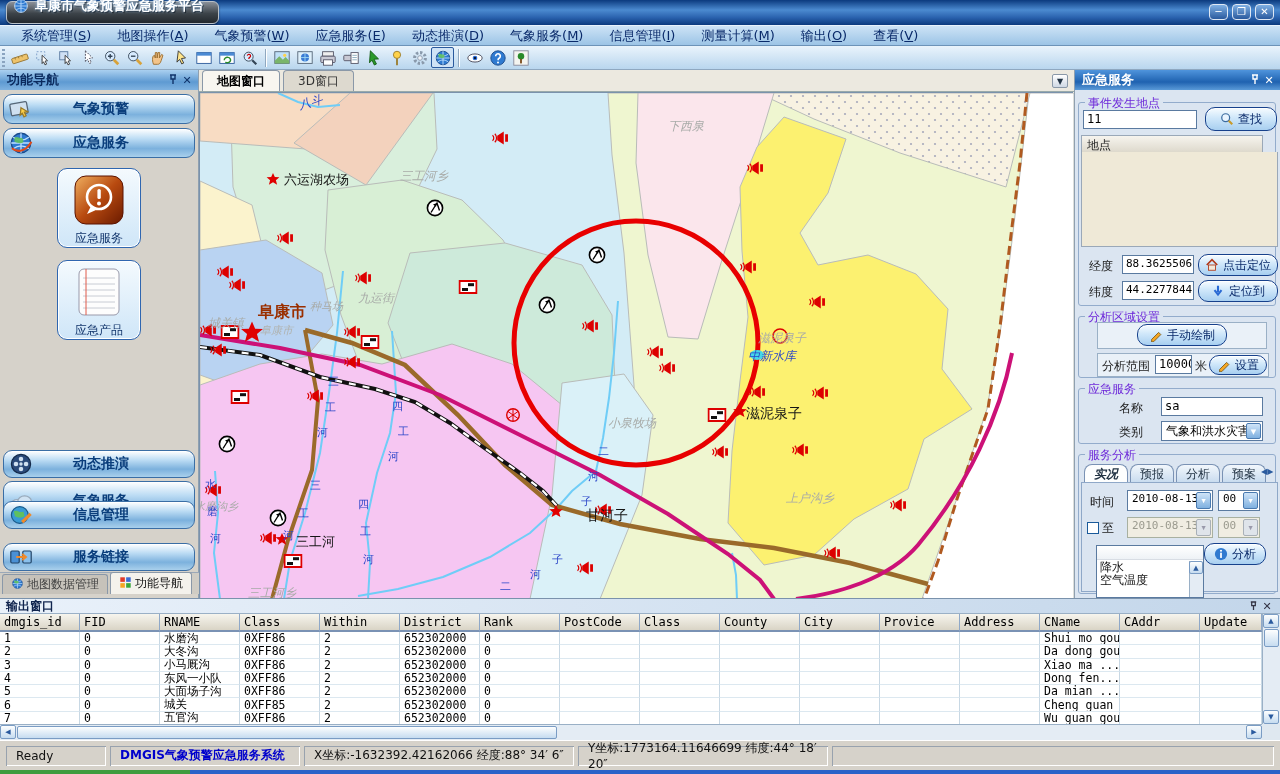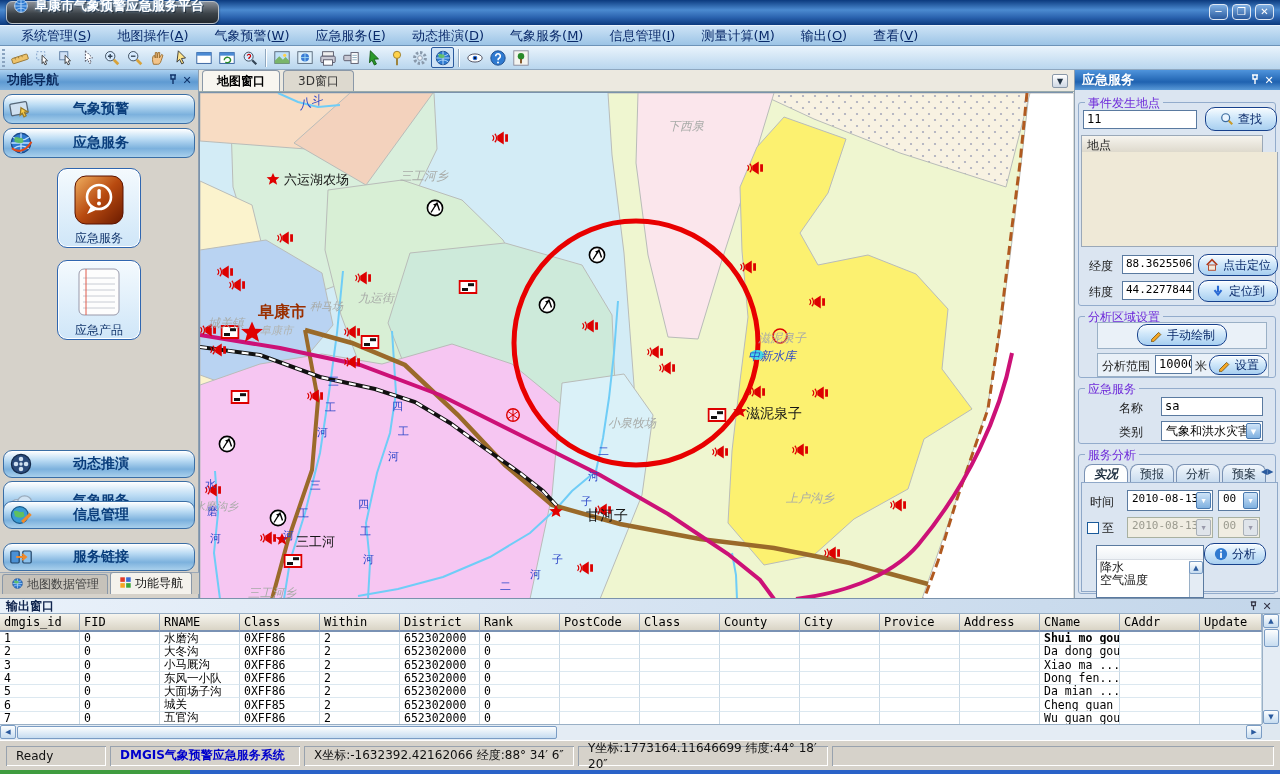--- a/index.html
+++ b/index.html
@@ -753,21 +753,21 @@
           <div class="tcell" style="width: 80px;">0XFF86</div>
           <div class="tcell" style="width: 80px;">2</div>
           <div class="tcell" style="width: 80px;">652302000</div>
           <div class="tcell" style="width: 80px;">0</div>
           <div class="tcell" style="width: 80px;"></div>
           <div class="tcell" style="width: 80px;"></div>
           <div class="tcell" style="width: 80px;"></div>
           <div class="tcell" style="width: 80px;"></div>
           <div class="tcell" style="width: 80px;"></div>
           <div class="tcell" style="width: 80px;"></div>
-          <div class="tcell" style="width: 80px; font-weight: bold;">Shui mo gou</div>
+          <div class="tcell" style="width: 80px;">Shui mo gou</div>
           <div class="tcell" style="width: 80px;"></div>
           <div class="tcell" style="width: 62px;"></div>
         </div>
         <div class="trow">
           <div class="tcell" style="width: 80px;">2</div>
           <div class="tcell" style="width: 80px;">0</div>
           <div class="tcell" style="width: 80px;">大冬沟</div>
           <div class="tcell" style="width: 80px;">0XFF86</div>
           <div class="tcell" style="width: 80px;">2</div>
           <div class="tcell" style="width: 80px;">652302000</div>

